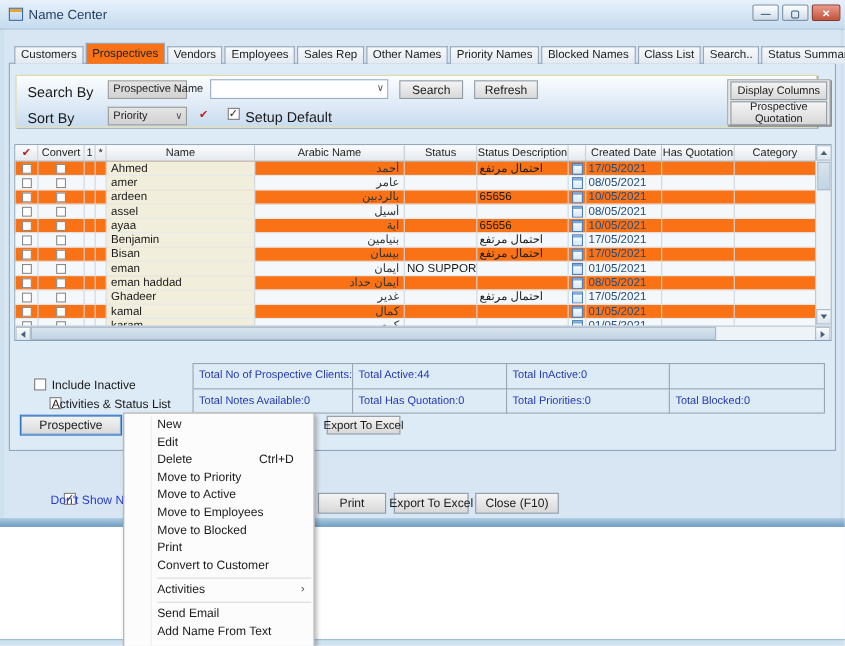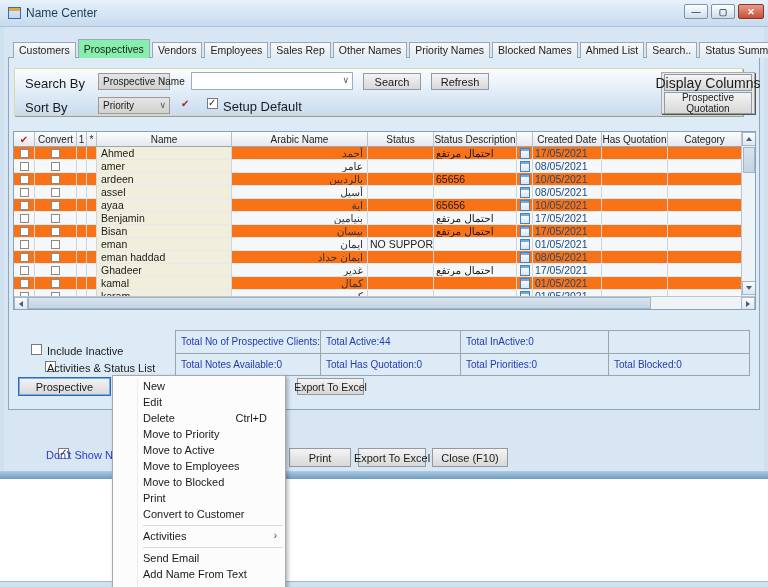--- a/index.html
+++ b/index.html
@@ -24,21 +24,21 @@
   .winbtn.close { background:linear-gradient(#e89b8c,#c4523a); border-color:#8c3322; color:#fff; }
   .client { position:absolute; left:4px; top:27px; width:760px; height:444px; background:#d8e6f3; }
   .win-edge-bottom { position:absolute; left:0; top:471px; width:768px; height:8px;
     background:linear-gradient(#aecbe2,#6f9cc0); }
 
   
   .tabs { position:absolute; left:13px; top:40px; height:18px; display:flex; align-items:flex-end; z-index:3; }
   .tab { height:16px; line-height:15px; padding:0 5px; margin-right:2px; font-size:10.5px;
     background:linear-gradient(#f7fafc,#e2e9f0); border:1px solid #97a8bb; border-bottom:none;
     white-space:nowrap; color:#222; }
-  .tab.selected { height:19px; line-height:18px; background:#86efac; }
+  .tab.selected { height:19px; line-height:18px; background:#f97316; }
   .tabpage { position:absolute; left:8px; top:57px; width:752px; height:353px;
     background:#ddebf7; border:1px solid #8fa6ba; }
 
   
   .search-panel { position:absolute; left:14px; top:68px; width:729px; height:48px;
     background:linear-gradient(#fbfdfe,#c9dcf0); border:1px solid #dcd7a8;
     box-shadow:1px 1px 0 rgba(80,80,80,.5); }
   .lbl { position:absolute; font-size:13px; color:#1a1a1a; white-space:nowrap; }
   .combo { position:absolute; border:1px solid #9a9a9a; background:linear-gradient(#e4e4e4,#d2d2d2);
     font-size:10.5px; display:flex; align-items:center; padding-left:4px; white-space:nowrap; }
@@ -134,21 +134,21 @@
 
   <div class="tabs" id="tabs">
       <div class="tab">Customers</div>
       <div class="tab selected">Prospectives</div>
       <div class="tab">Vendors</div>
       <div class="tab">Employees</div>
       <div class="tab">Sales Rep</div>
       <div class="tab">Other Names</div>
       <div class="tab">Priority Names</div>
       <div class="tab">Blocked Names</div>
-      <div class="tab">Ahmed List</div>
+      <div class="tab">Class List</div>
       <div class="tab">Search..</div>
       <div class="tab">Status Summary</div>
     </div>
   <div class="tabpage"></div>
 
   
   <div class="search-panel">
     <span class="lbl" style="left:10px;top:7px;">Search By</span>
     <div class="combo" style="left:83px;top:4px;width:72px;height:17px;">
       <span style="font-size:10px;">Prospective Name</span>
@@ -164,21 +164,21 @@
     <span class="lbl" style="left:10px;top:31px;">Sort By</span>
     <div class="combo" style="left:83px;top:28px;width:72px;height:17px;">
       <span style="font-size:10px;">Priority</span>
       <span class="arrow">∨</span>
     </div>
     <span class="red-check abs" style="left:166px;top:29px;">✔</span>
     <span class="checkbox checked abs" style="left:192px;top:29px;"></span>
     <span class="lbl" style="left:208px;top:30px;">Setup Default</span>
 
     <div class="btn-subpanel">
-      <div class="btn" style="left:2px;top:1px;width:88px;height:17px;font-size:14px;">Display Columns</div>
+      <div class="btn" style="left:2px;top:1px;width:88px;height:17px;font-size:10px;">Display Columns</div>
       <div class="btn small-text" style="left:2px;top:19px;width:88px;height:22px;">Prospective Quotation</div>
     </div>
   </div>
 
   
   <div class="grid">
     <div class="gh">
       <div class="ghc cw0">
           <span class="red-check">✔</span>
         </div>

